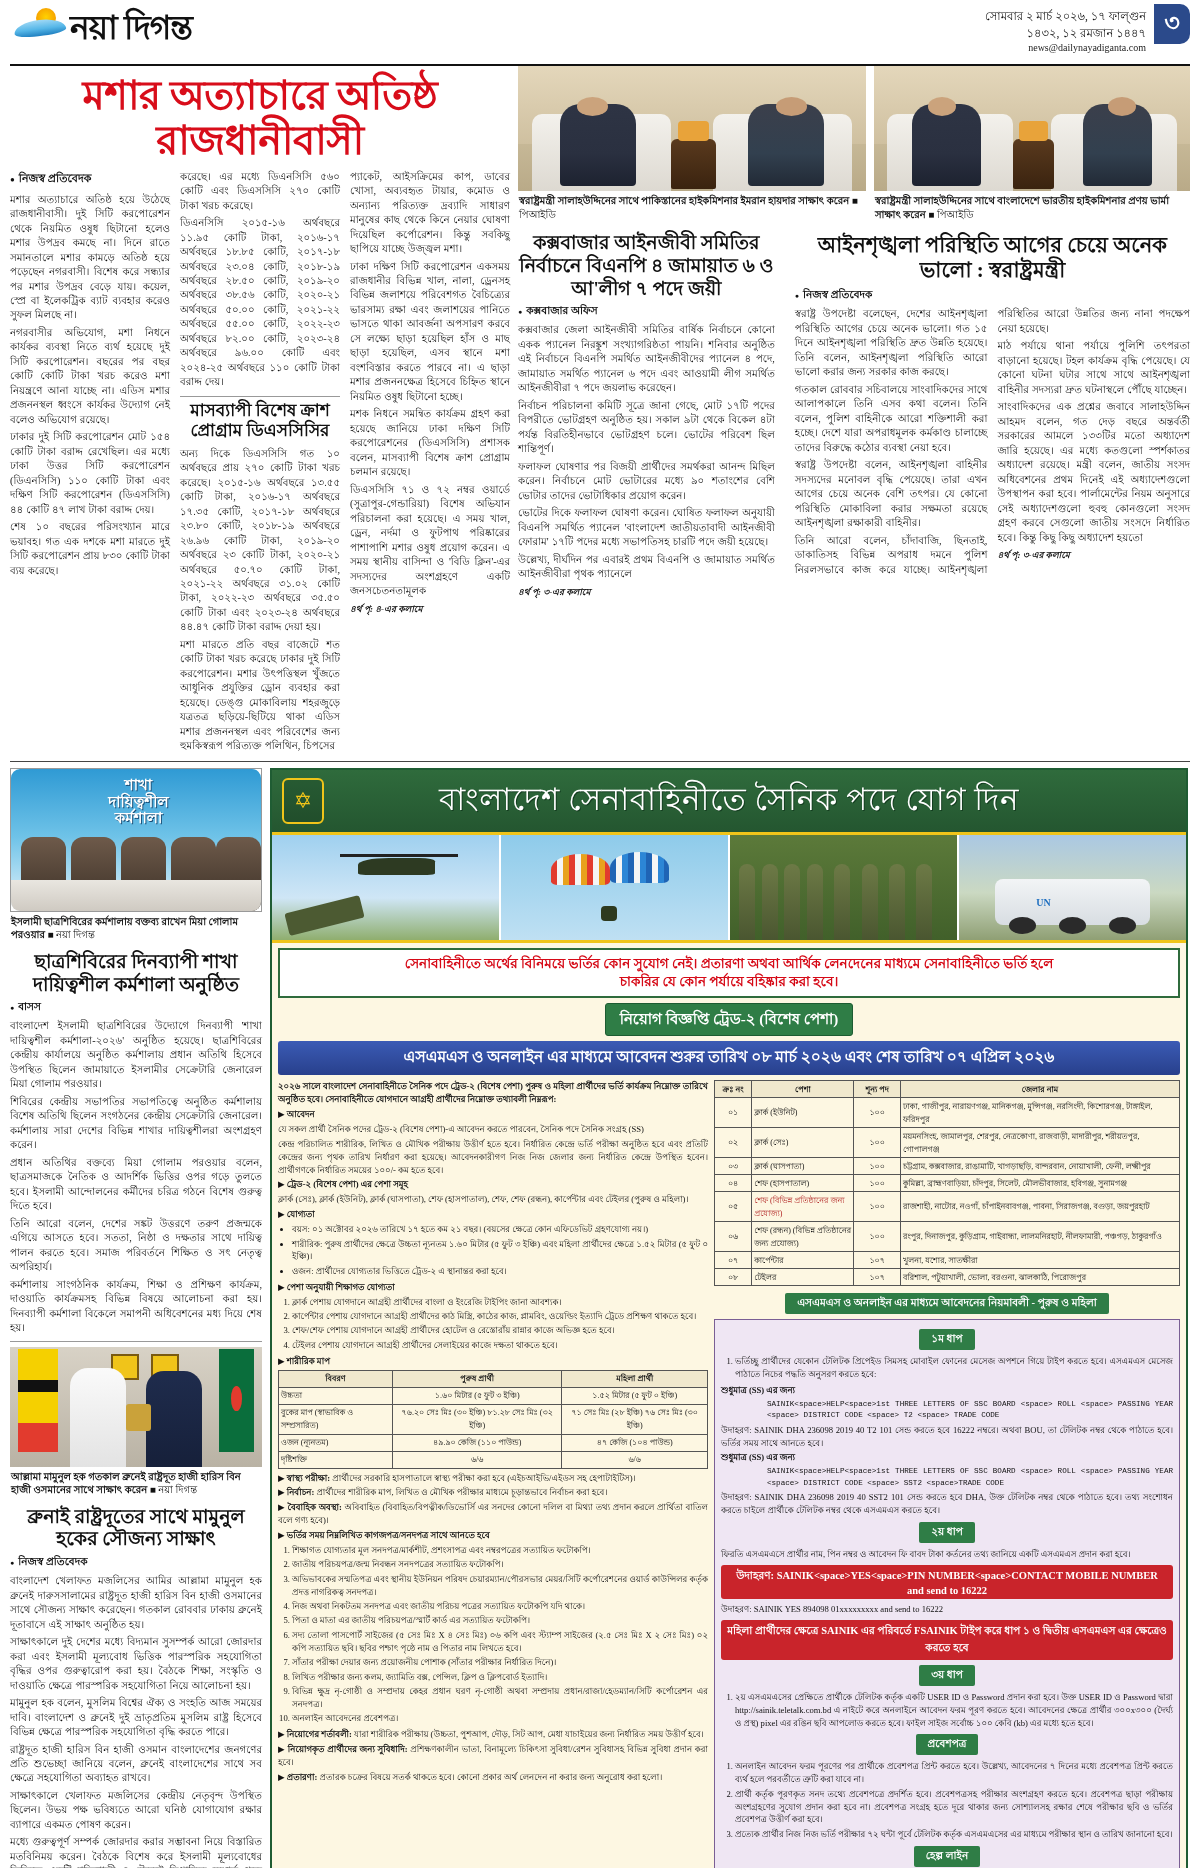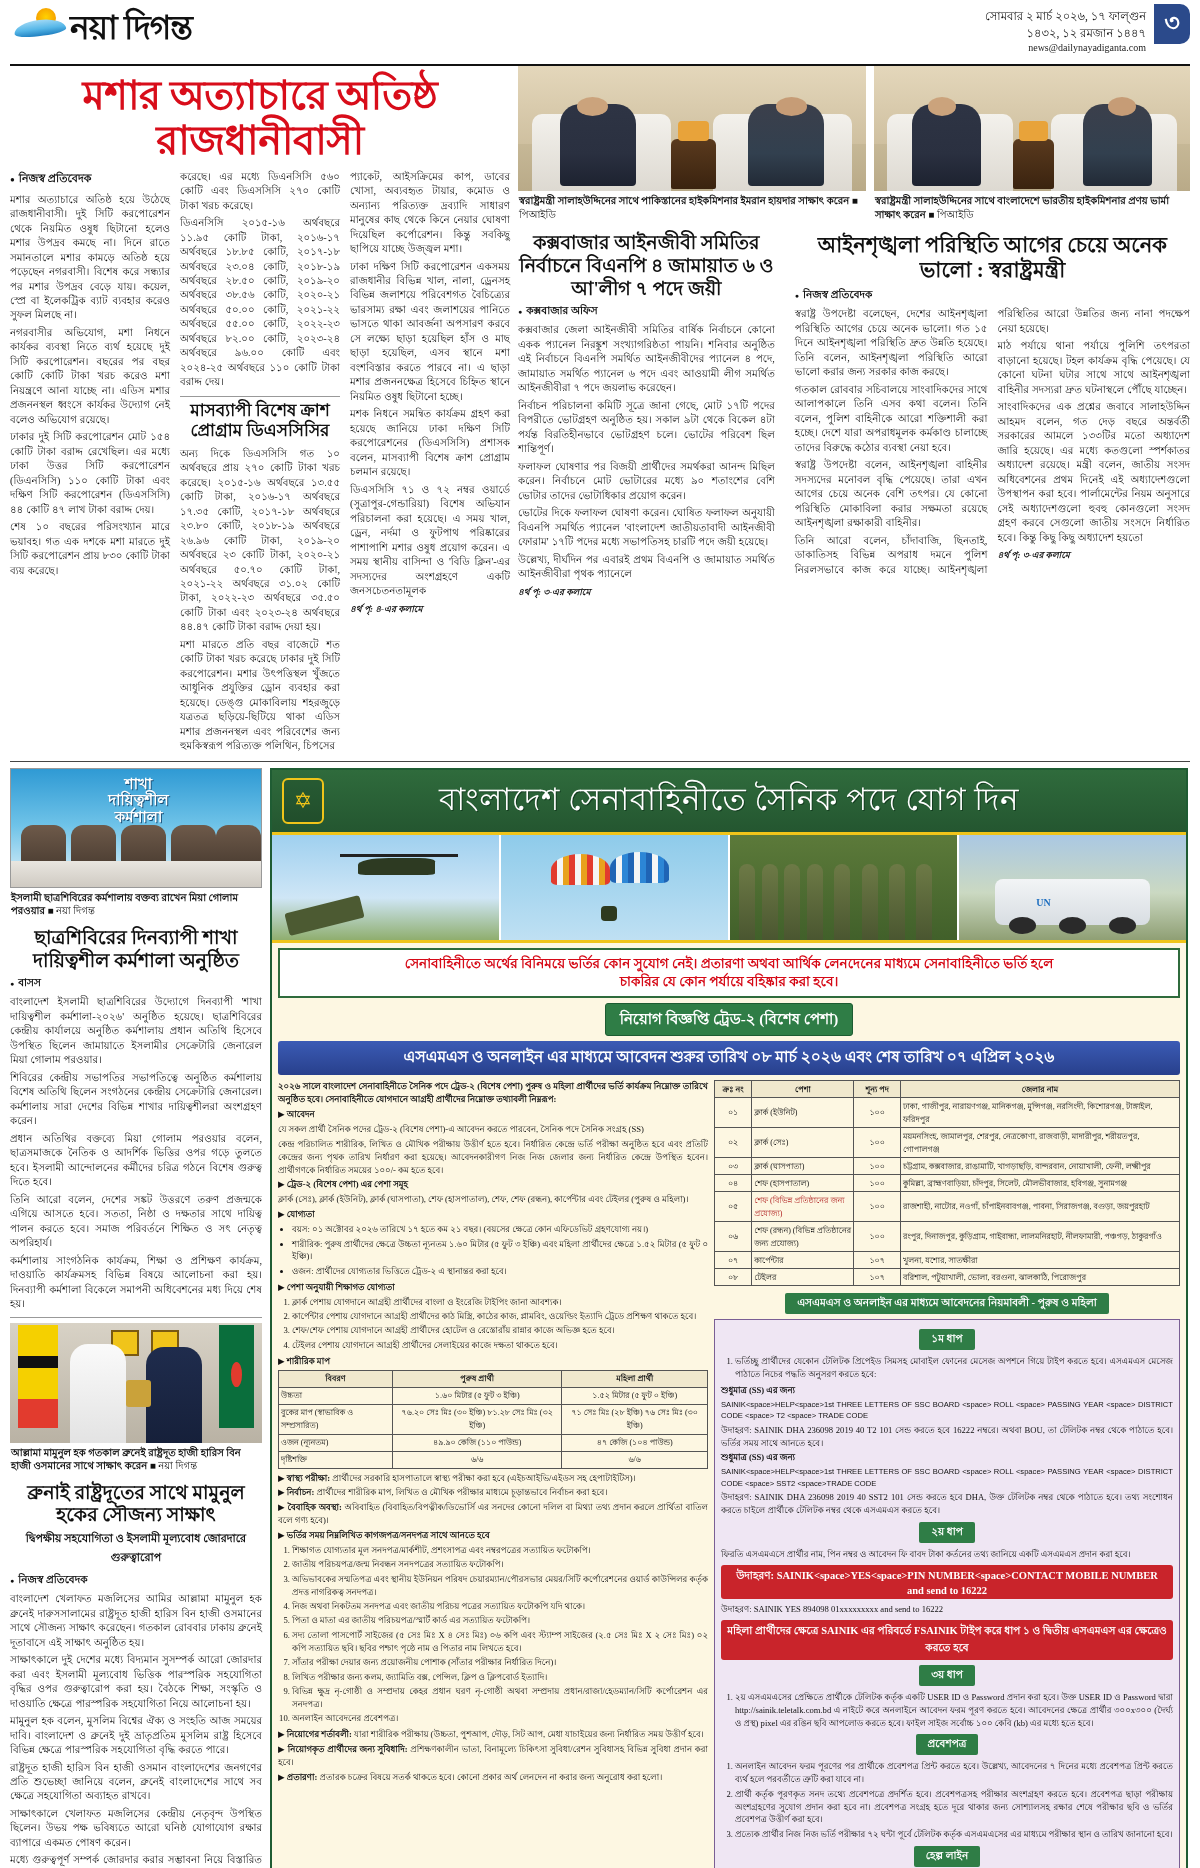--- a/index.html
+++ b/index.html
@@ -158,22 +158,23 @@
   table.t { width: 100%; border-collapse: collapse; font-size: 8px; }
   table.t th, table.t td { border: 1px solid #555; padding: 1.5px 2px; vertical-align: middle; }
   table.t th { background: #f0e8cd; font-weight: bold; text-align: center; }
   table.t td.c { text-align: center; }
 
   .panel { background: #efe6f3; border: 1px solid #7a5f94; padding: 4px 6px; margin-top: 4px; }
 
   
   .leftad { border:1px solid #999; }
   .leftad .img {
-    height: 118px; position: relative; overflow: hidden;
+    height: 142px; position: relative; overflow: hidden;
     background: linear-gradient(180deg,#2f9ad4 0%, #6fc3e8 48%, #e8f4fa 100%);
+    border-radius: 9px;
   }
   .leftad .banner-txt {
     position:absolute; left:26%; top:6%; width:50%; color:#fff; font-weight:bold;
     font-size: 15px; text-align:center; text-shadow: 1px 1px 0 #1a4f78; line-height:1.1;
   }
   .leftad .ppl { position:absolute; bottom:0; width:18%; height:52%; background:linear-gradient(180deg,#6e5a4a,#3a2f26); border-radius:12px 12px 0 0; }
   .leftad .tbl { position:absolute; bottom:0; left:0; right:0; height:22%; background:linear-gradient(180deg,#e9e6e0,#cfcac2); }
 
   .head2 { text-align:center; font-weight:bold; font-size: 21px; line-height:1.2; margin:6px 0 4px 0; }
   .head3 { text-align:center; font-weight:bold; font-size: 19px; line-height:1.2; margin:5px 0 3px 0; }
@@ -185,21 +186,21 @@
   .ph-meeting .flagL { position:absolute; left:3%; top:2%; width:16%; height:86%; background:repeating-linear-gradient(180deg,#f5d000 0 30%,#111 30% 42%,#f5d000 42% 72%,#e23b2e 72% 100%); }
   .ph-meeting .flagR { position:absolute; right:3%; top:2%; width:14%; height:86%; background:#0a6e3c; }
   .ph-meeting .flagR::after { content:""; position:absolute; left:34%; top:36%; width:30%; height:24%; background:#e23b2e; border-radius:50%; }
   .ph-meeting .manA { position:absolute; left:24%; bottom:0; width:22%; height:82%; background:linear-gradient(180deg,#fafafa,#e3e3e3); border-radius:18px 18px 0 0; }
   .ph-meeting .manB { position:absolute; right:24%; bottom:0; width:22%; height:80%; background:linear-gradient(180deg,#1f2c4d,#16203a); border-radius:18px 18px 0 0; }
   .ph-meeting .crestG { position:absolute; left:46%; bottom:30%; width:10%; height:22%; background:#caa23a; border-radius:3px; }
   .ph-meeting .frame1,.ph-meeting .frame2 { position:absolute; top:6%; width:11%; height:22%; background:#f0c41a; border:2px solid #7a5a12; }
   .ph-meeting .frame1 { left:40% } .ph-meeting .frame2 { left:56% }
 
   .divider { border-top:1px solid #999; margin:5px 0; }
-  .mono { font-family:Liberation Sans, sans-serif; }
+  .mono { font-family:Liberation Mono, monospace;margin-left:46px; }
   .jump { font-weight:bold; font-style:italic; font-size:9px; }
 </style>
 </head>
 <body>
 
 <div class="page">
 
   <div class="masthead">
     <div class="logo-wrap">
       <div class="logo-mark">
@@ -358,21 +359,20 @@
           <div class="frame2"></div>
         <div class="manA"></div>
           <div class="manB"></div>
         <div class="crestG"></div>
       </div>
       <div class="cap">
         <span>আল্লামা মামুনুল হক গতকাল ব্রুনেই রাষ্ট্রদূত হাজী হারিস বিন হাজী ওসমানের সাথে সাক্ষাৎ করেন</span>
         <span class="src">■ <span>নয়া দিগন্ত</span></span>
       </div>
       <div class="head3">ব্রুনাই রাষ্ট্রদূতের সাথে মামুনুল হকের সৌজন্য সাক্ষাৎ</div>
-      <div class="kicker">দ্বিপক্ষীয় সহযোগিতা ও ইসলামী মূল্যবোধ জোরদারে গুরুত্বারোপ</div>
       <div class="agency">নিজস্ব প্রতিবেদক</div>
       <p class="body">বাংলাদেশ খেলাফত মজলিসের আমির আল্লামা মামুনুল হক ব্রুনেই দারুসসালামের রাষ্ট্রদূত হাজী হারিস বিন হাজী ওসমানের সাথে সৌজন্য সাক্ষাৎ করেছেন। গতকাল রোববার ঢাকায় ব্রুনেই দূতাবাসে এই সাক্ষাৎ অনুষ্ঠিত হয়।</p>
       <p class="body">সাক্ষাৎকালে দুই দেশের মধ্যে বিদ্যমান সুসম্পর্ক আরো জোরদার করা এবং ইসলামী মূল্যবোধ ভিত্তিক পারস্পরিক সহযোগিতা বৃদ্ধির ওপর গুরুত্বারোপ করা হয়। বৈঠকে শিক্ষা, সংস্কৃতি ও দাওয়াতি ক্ষেত্রে পারস্পরিক সহযোগিতা নিয়ে আলোচনা হয়।</p>
       <p class="body">মামুনুল হক বলেন, মুসলিম বিশ্বের ঐক্য ও সংহতি আজ সময়ের দাবি। বাংলাদেশ ও ব্রুনেই দুই ভ্রাতৃপ্রতিম মুসলিম রাষ্ট্র হিসেবে বিভিন্ন ক্ষেত্রে পারস্পরিক সহযোগিতা বৃদ্ধি করতে পারে।</p>
       <p class="body">রাষ্ট্রদূত হাজী হারিস বিন হাজী ওসমান বাংলাদেশের জনগণের প্রতি শুভেচ্ছা জানিয়ে বলেন, ব্রুনেই বাংলাদেশের সাথে সব ক্ষেত্রে সহযোগিতা অব্যাহত রাখবে।</p>
       <p class="body">সাক্ষাৎকালে খেলাফত মজলিসের কেন্দ্রীয় নেতৃবৃন্দ উপস্থিত ছিলেন। উভয় পক্ষ ভবিষ্যতে আরো ঘনিষ্ঠ যোগাযোগ রক্ষার ব্যাপারে একমত পোষণ করেন।</p>
       <p class="body">মধ্যে গুরুত্বপূর্ণ সম্পর্ক জোরদার করার সম্ভাবনা নিয়ে বিস্তারিত মতবিনিময় করেন। বৈঠকে বিশেষ করে ইসলামী মূল্যবোধের ভিত্তিতে একটি শক্তিশালী ও টেকসই দ্বিপাক্ষিক সম্পর্ক গড়ে তোলার ওপর গুরুত্বারোপ করা হয়।</p>
 
     </div>
 

